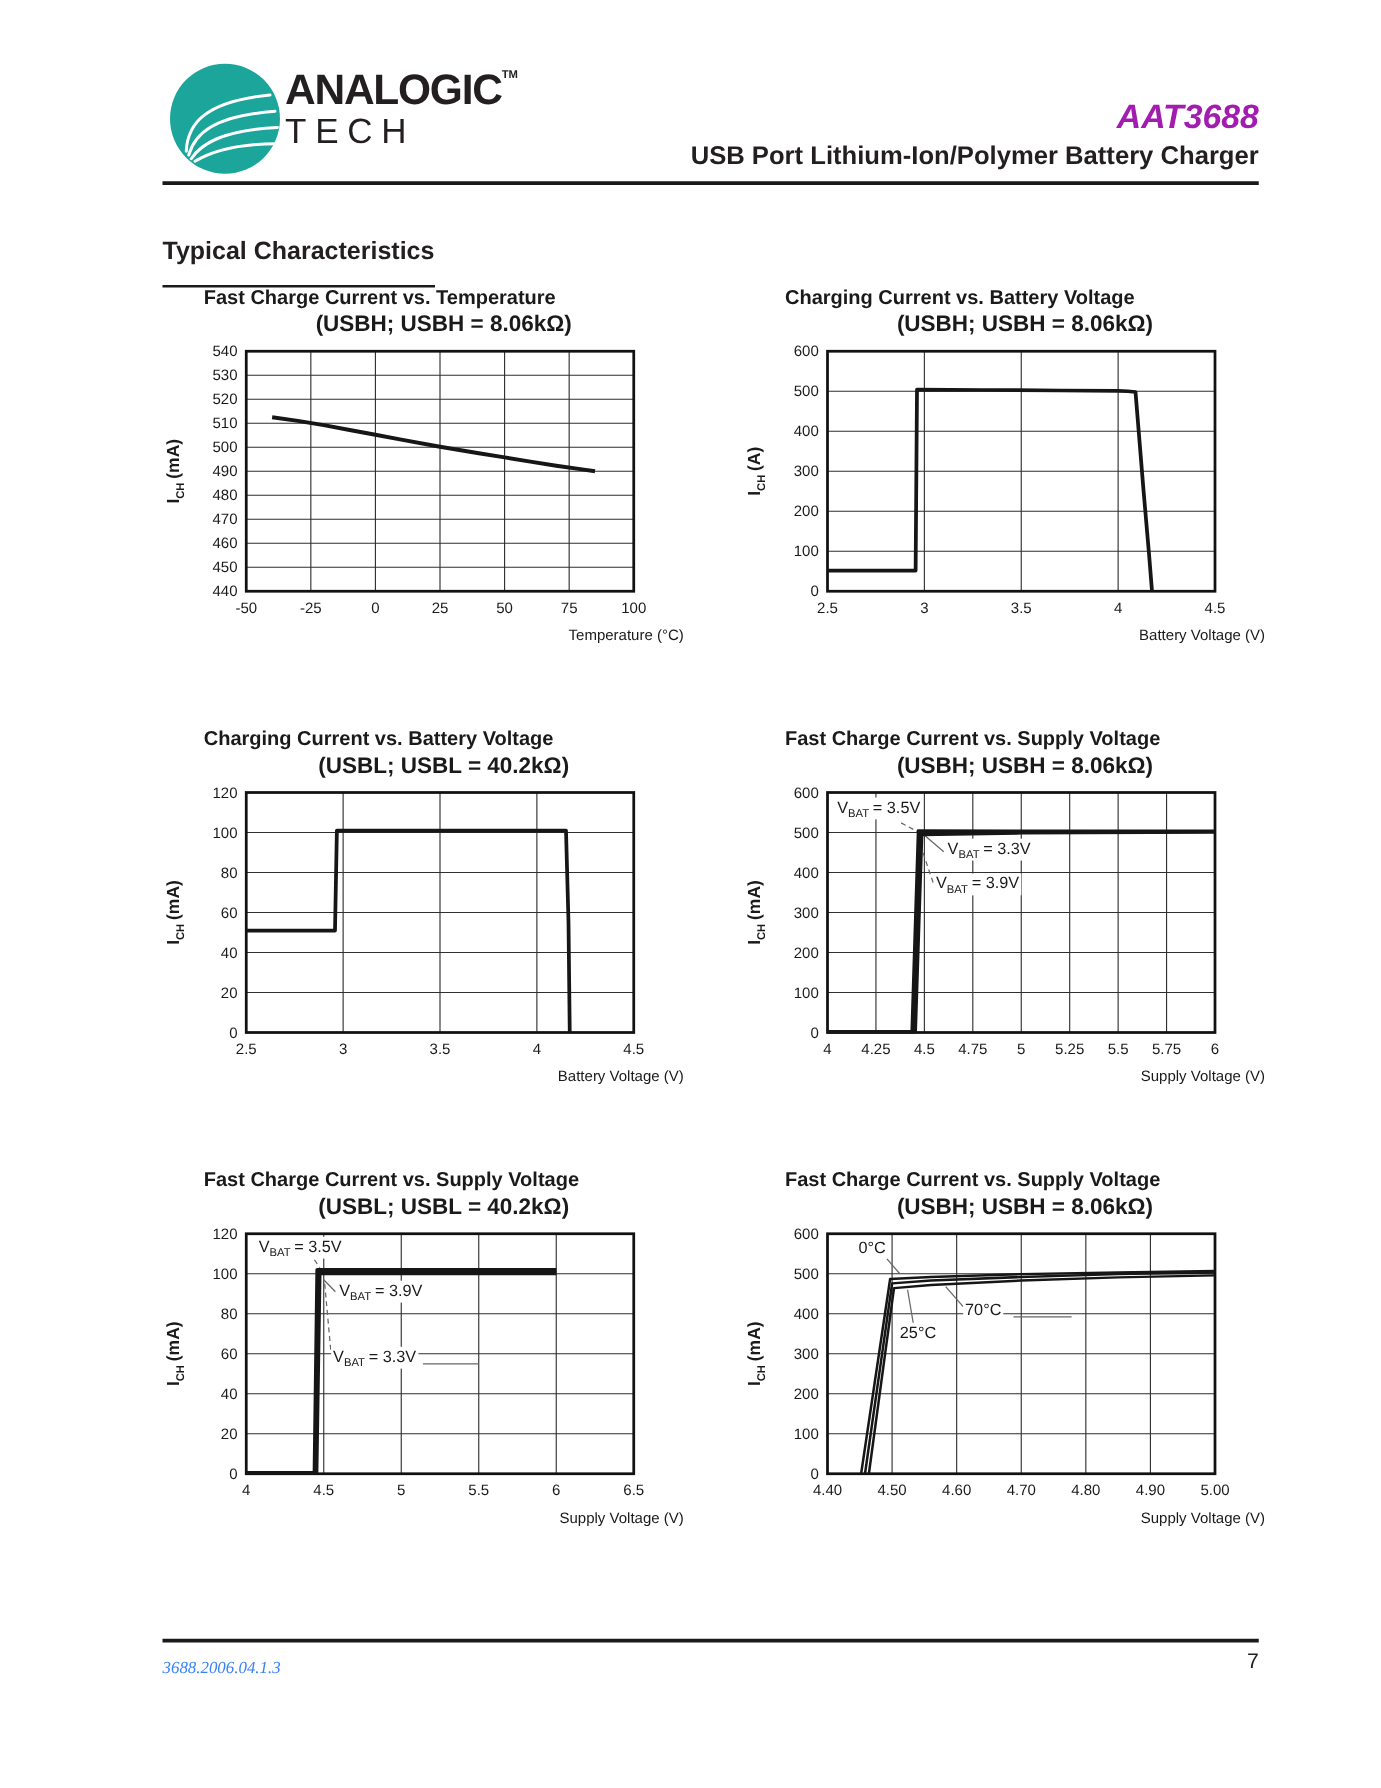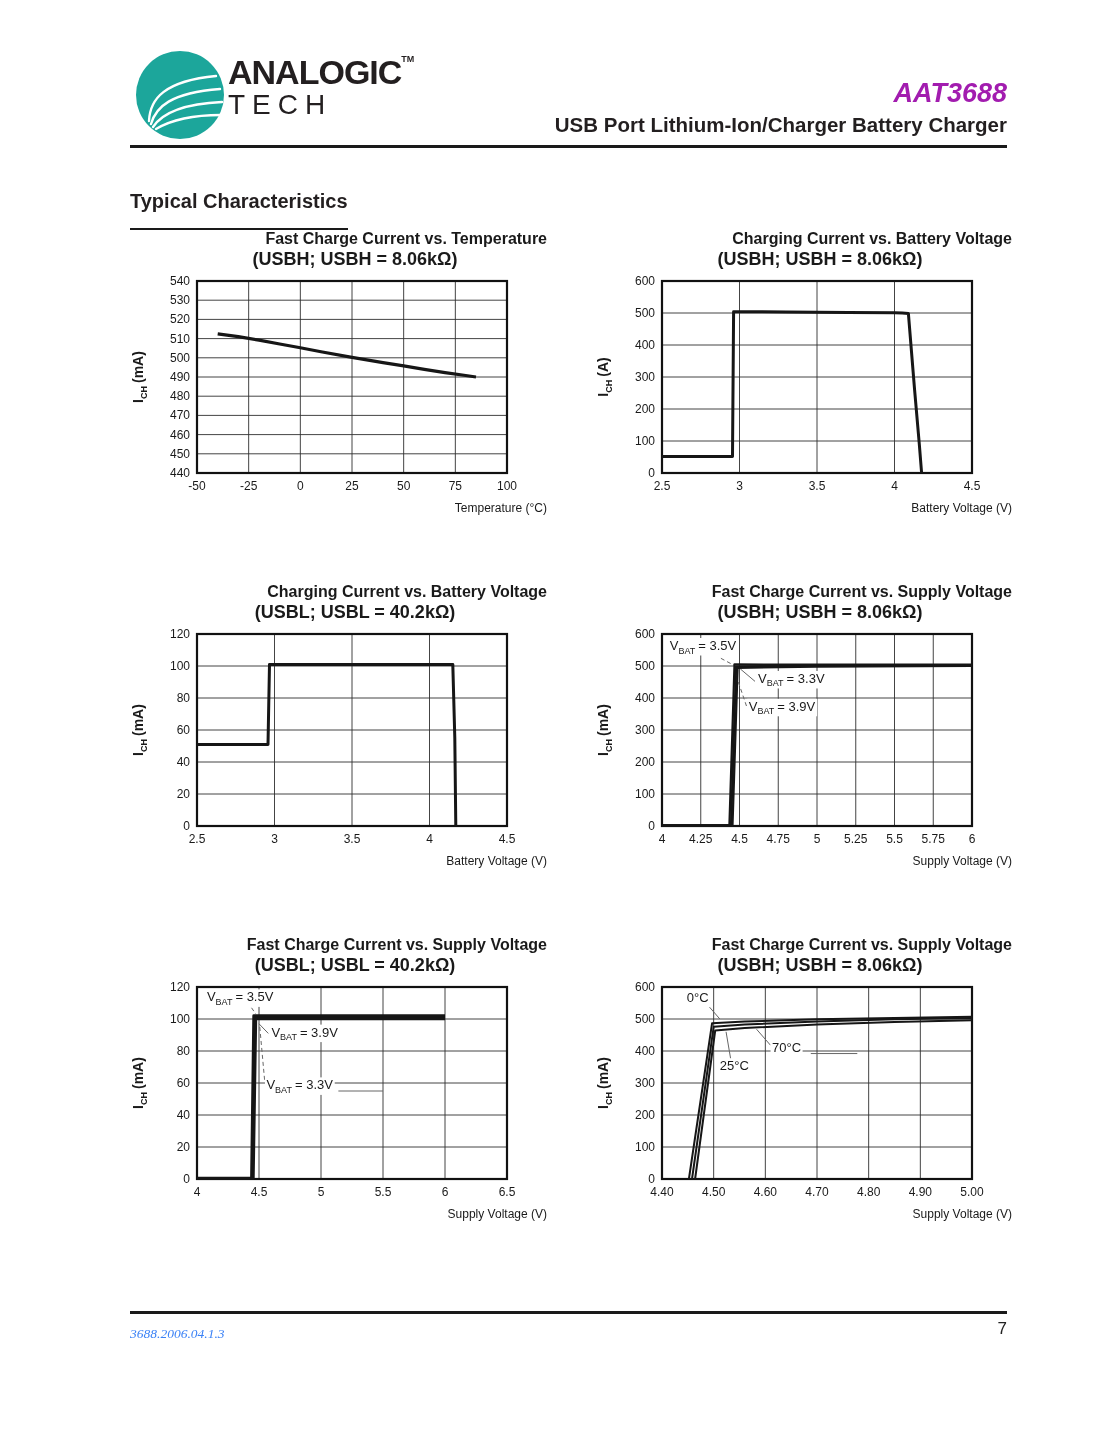--- a/index.html
+++ b/index.html
@@ -12,21 +12,21 @@
   .brand-top{font-size:34px;font-weight:bold;letter-spacing:-1px;white-space:nowrap;}
   .brand-tm{font-size:9px;font-weight:bold;vertical-align:top;letter-spacing:0;}
   .brand-bottom{font-size:28px;font-weight:400;letter-spacing:7px;margin-right:-7px;margin-top:2px;}
   .part-no{right:98px;top:78px;font-size:27px;font-weight:bold;color:#a21caf;font-style:italic;}
   .doc-title{right:98px;top:113px;font-size:20.5px;font-weight:bold;color:#231f20;}
   .header-rule{left:130px;right:98px;top:145px;height:3px;background:#1a1a1a;}
   .section-title{left:130px;top:190px;font-size:20px;font-weight:bold;color:#231f20;
                  border-bottom:2.5px solid #1a1a1a;padding-bottom:15px;}
   
   .fig{position:absolute;width:420px;}
-  .c-title{font-size:16px;font-weight:bold;text-align:right;padding-left:36px;white-space:nowrap;}
+  .c-title{font-size:16px;font-weight:bold;text-align:left;padding-left:36px;white-space:nowrap;}
   .c-sub{font-size:18px;font-weight:bold;text-align:center;padding-left:36px;margin:1px 0 5px 0;}
   .c-xlab{font-size:12px;font-weight:normal;text-align:right;padding-left:36px;margin-top:4px;}
   .plot{width:420px;height:222px;display:block;}
   .grid{stroke:#2f2f2f;stroke-width:0.9;}
   .frame{fill:none;stroke:#111;stroke-width:2.2;}
   .series{fill:none;stroke:#161616;stroke-linejoin:round;}
   .leader{stroke:#666;stroke-width:1;}
   .tick{font:12px "Liberation Sans",sans-serif;fill:#1a1a1a;}
   .ann{font:13px "Liberation Sans",sans-serif;fill:#1a1a1a;}
   .ann-sub{font-size:9px;}
@@ -49,21 +49,21 @@
       <path d="M15,73 C20,56 34,42 84,38"></path>
       <path d="M17,76 C25,64 42,53 86,51"></path>
       <path d="M20,78 C30,72 50,64 85,64"></path>
     </g>
   </svg>
   <div class="abs brand">
     <div class="brand-top"><span>ANALOGIC</span><span class="brand-tm">TM</span></div>
     <div class="brand-bottom">TECH</div>
   </div>
   <div class="abs part-no">AAT3688</div>
-  <div class="abs doc-title">USB Port Lithium-Ion/Charger Battery Charger</div>
+  <div class="abs doc-title">USB Port Lithium-Ion/Polymer Battery Charger</div>
   <div class="abs header-rule"></div>
 
   <div class="abs section-title">Typical Characteristics</div>
 
   <figure class="fig" style="left:127px;top:230px;margin:0">
     <div class="c-title">Fast Charge Current vs. Temperature</div>
     <div class="c-sub">(USBH; USBH = 8.06kΩ)</div>
     <svg class="plot" viewBox="0 0 420 222">
       <text class="ylab" transform="rotate(-90)" x="-102" y="16" text-anchor="middle"><tspan>I</tspan><tspan class="ylab-sub" dy="4">CH</tspan><tspan dx="3" dy="-4">(mA)</tspan></text>
     <g>

